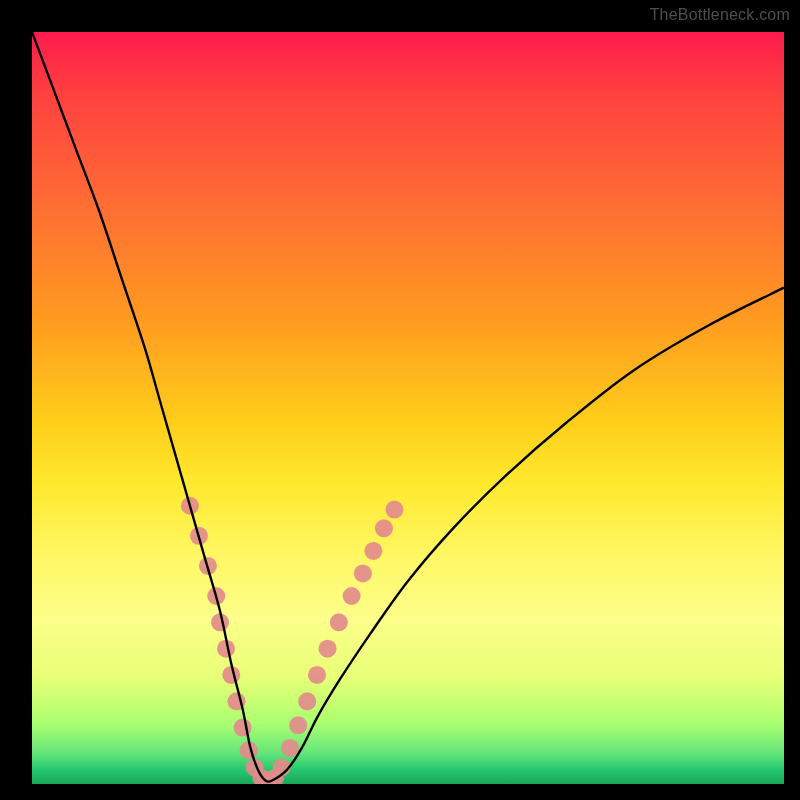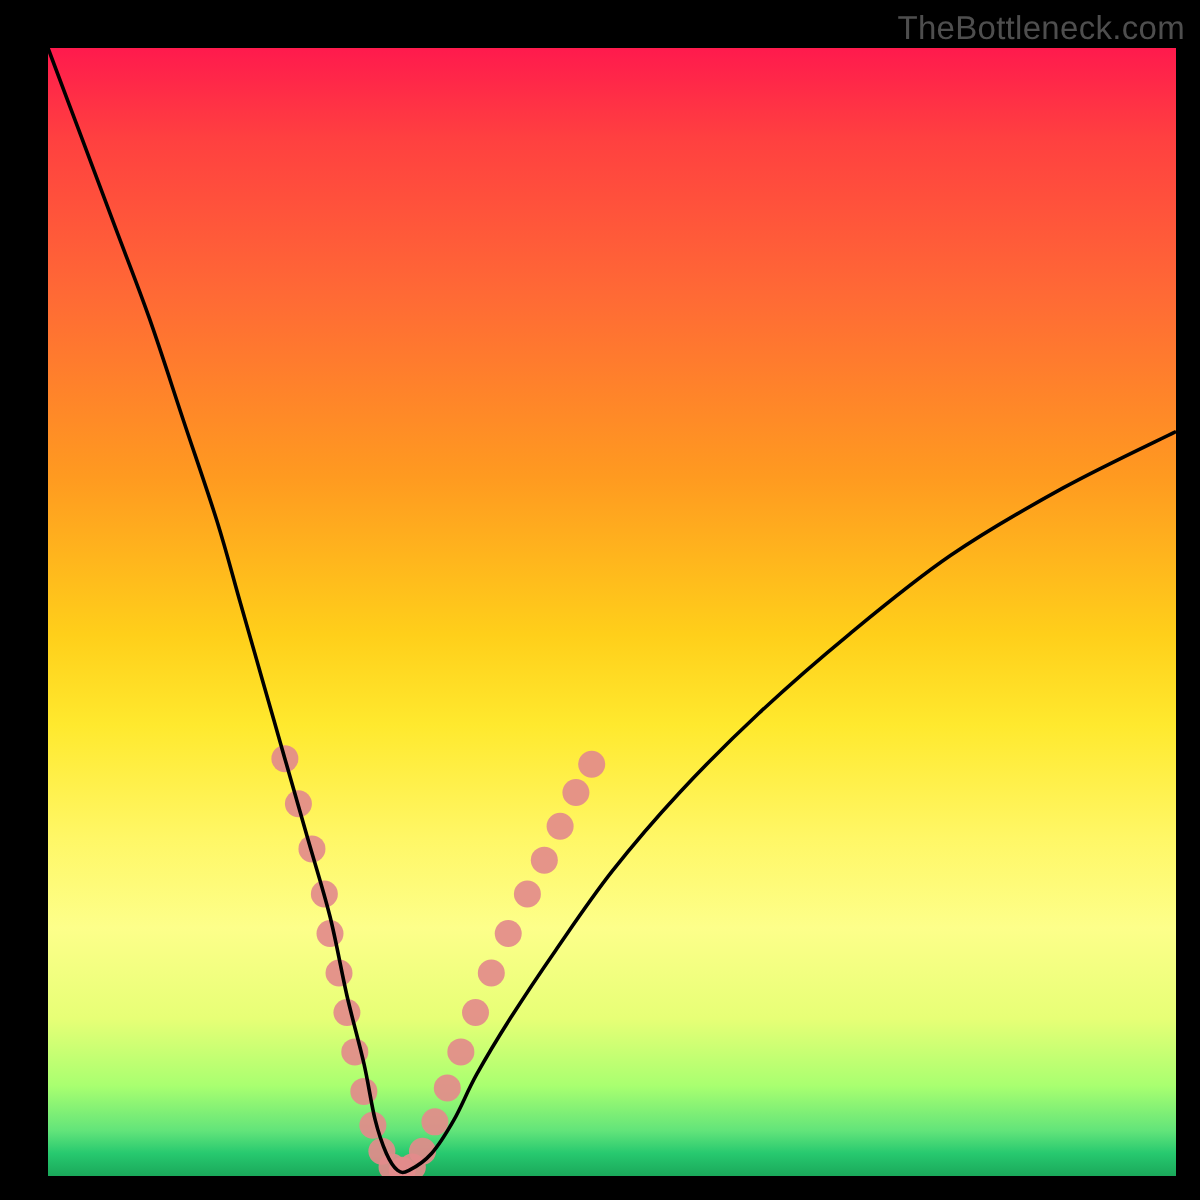--- a/index.html
+++ b/index.html
@@ -45,21 +45,21 @@
     left: 0;
     top: 0;
     width: 752px;
     height: 752px;
   }
   .watermark {
     position: absolute;
     top: 6px;
     right: 10px;
     color: #4e4e4e;
-    font-size: 22px;
+    font-size: 16px;
     letter-spacing: 0.2px;
     user-select: none;
   }
 </style>
 </head>
 <body>
 
 <div class="frame">
   <div class="plot-area">
     <svg class="curve-svg" viewBox="0 0 752 752" preserveAspectRatio="none">

